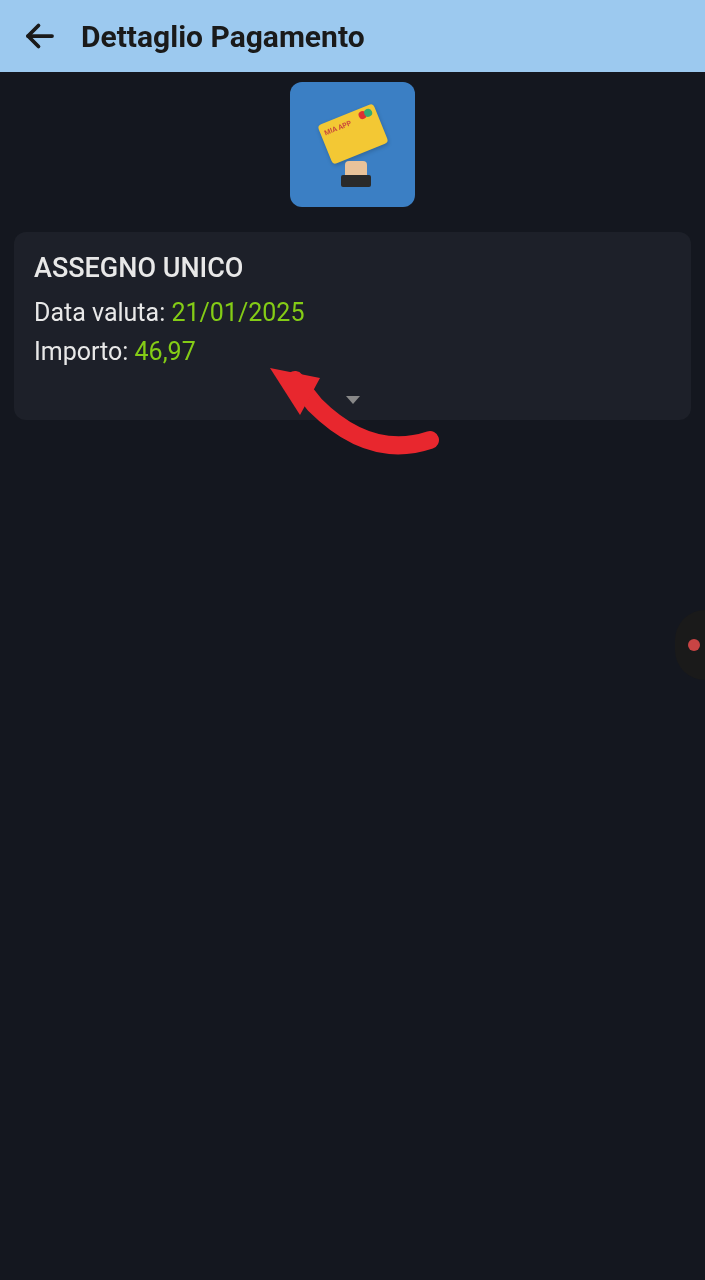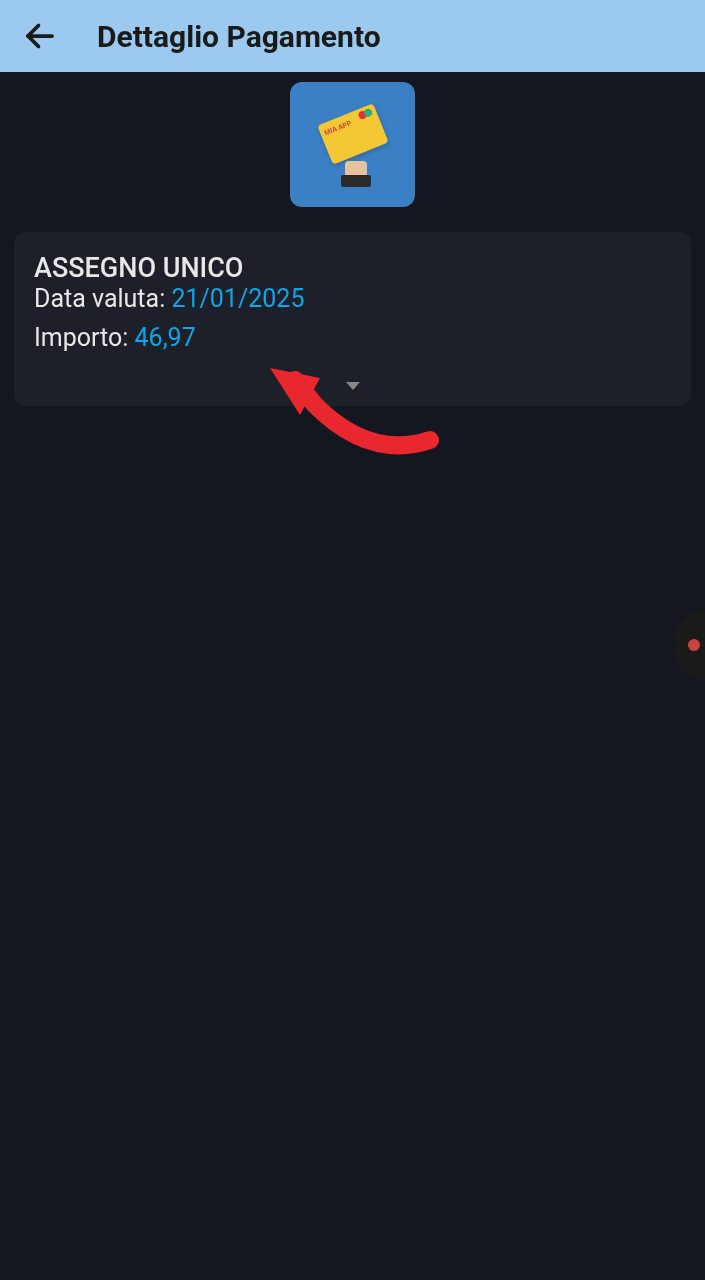--- a/index.html
+++ b/index.html
@@ -14,21 +14,21 @@
       font-family: -apple-system, BlinkMacSystemFont, 'Segoe UI', Roboto, sans-serif;
       overflow: hidden;
       position: relative;
     }
     .header {
       background: #9cc9ef;
       height: 72px;
       display: flex;
       align-items: center;
       padding: 0 20px;
-      gap: 37px;
+      gap: 21px;
     }
     .back-button {
       cursor: pointer;
       display: flex;
       align-items: center;
       justify-content: center;
       width: 40px;
       height: 40px;
     }
     .back-button svg {
@@ -127,32 +127,33 @@
       background: #1d2029;
       border-radius: 12px;
       padding: 20px 20px 16px 20px;
       margin: 0 4px;
       filter: blur(0.3px);
     }
     .payment-title {
       color: #e8e8e8;
       font-size: 27px;
       font-weight: 500;
+      margin-bottom: 14px;
     }
     .payment-row {
       color: #d0d0d0;
       font-size: 25px;
       margin-bottom: 10px;
     }
     .payment-label {
       color: #e8e8e8;
       text-align: center;
     }
     .payment-value {
-      color: #0ea5e9;
+      color: #84cc16;
     }
     .expand-toggle {
       display: flex;
       justify-content: center;
       padding-top: 20px;
       cursor: pointer;
     }
     .expand-icon {
       width: 0;
       height: 0;

